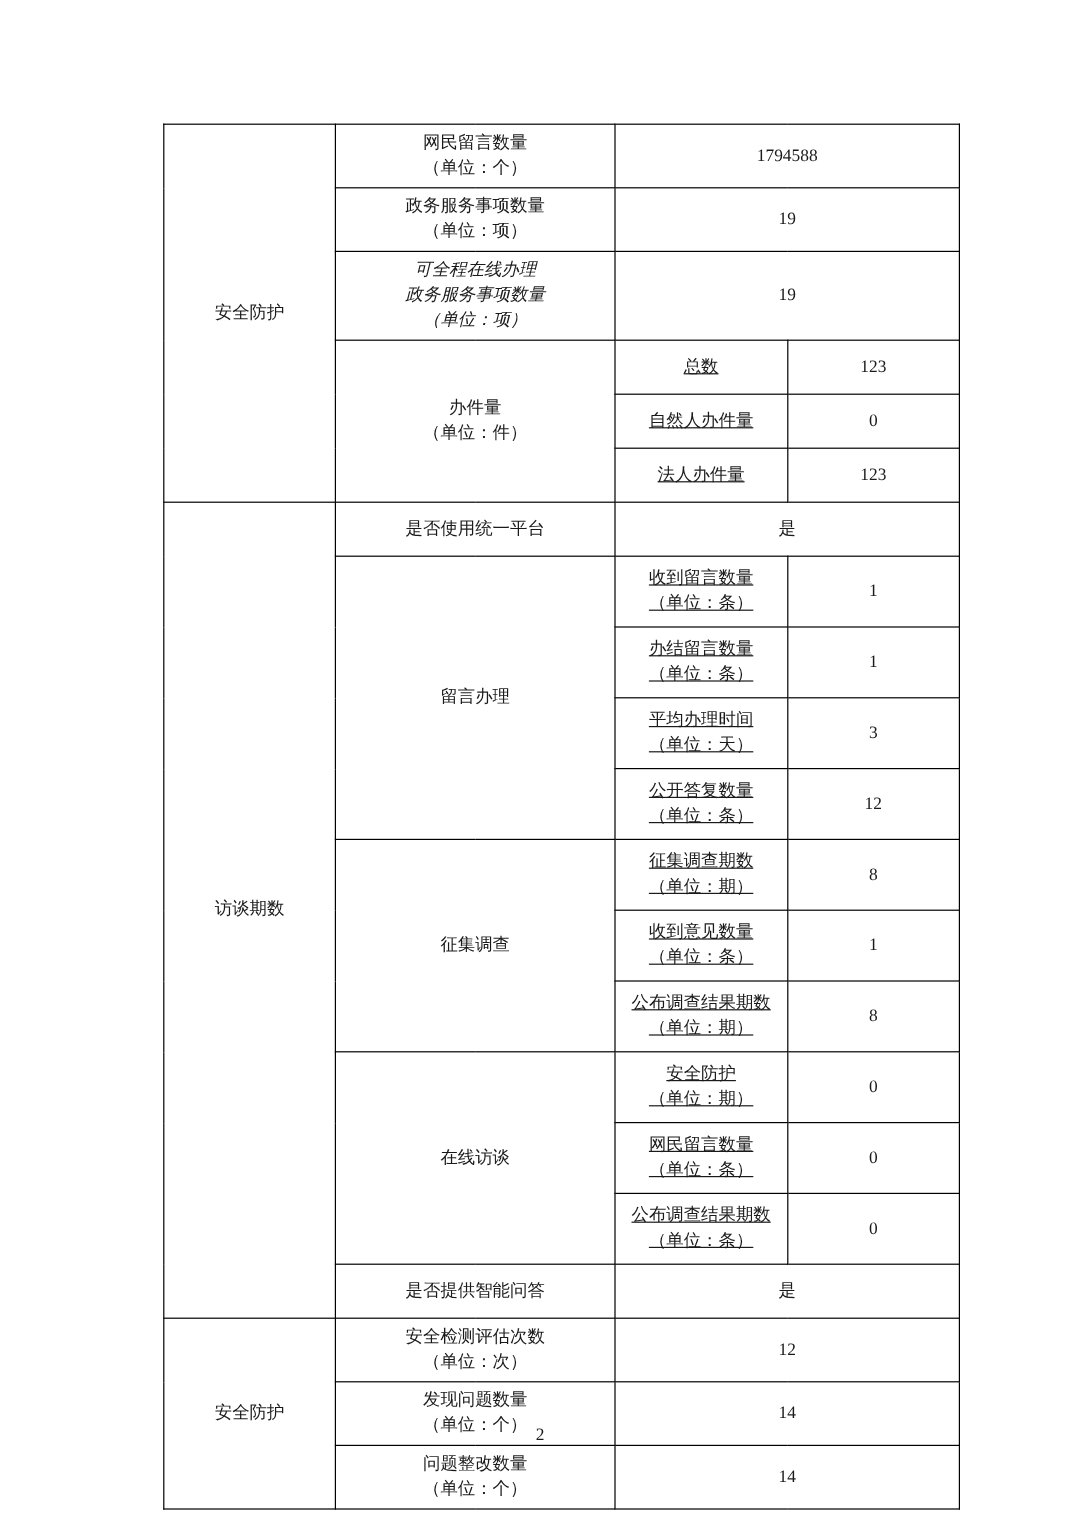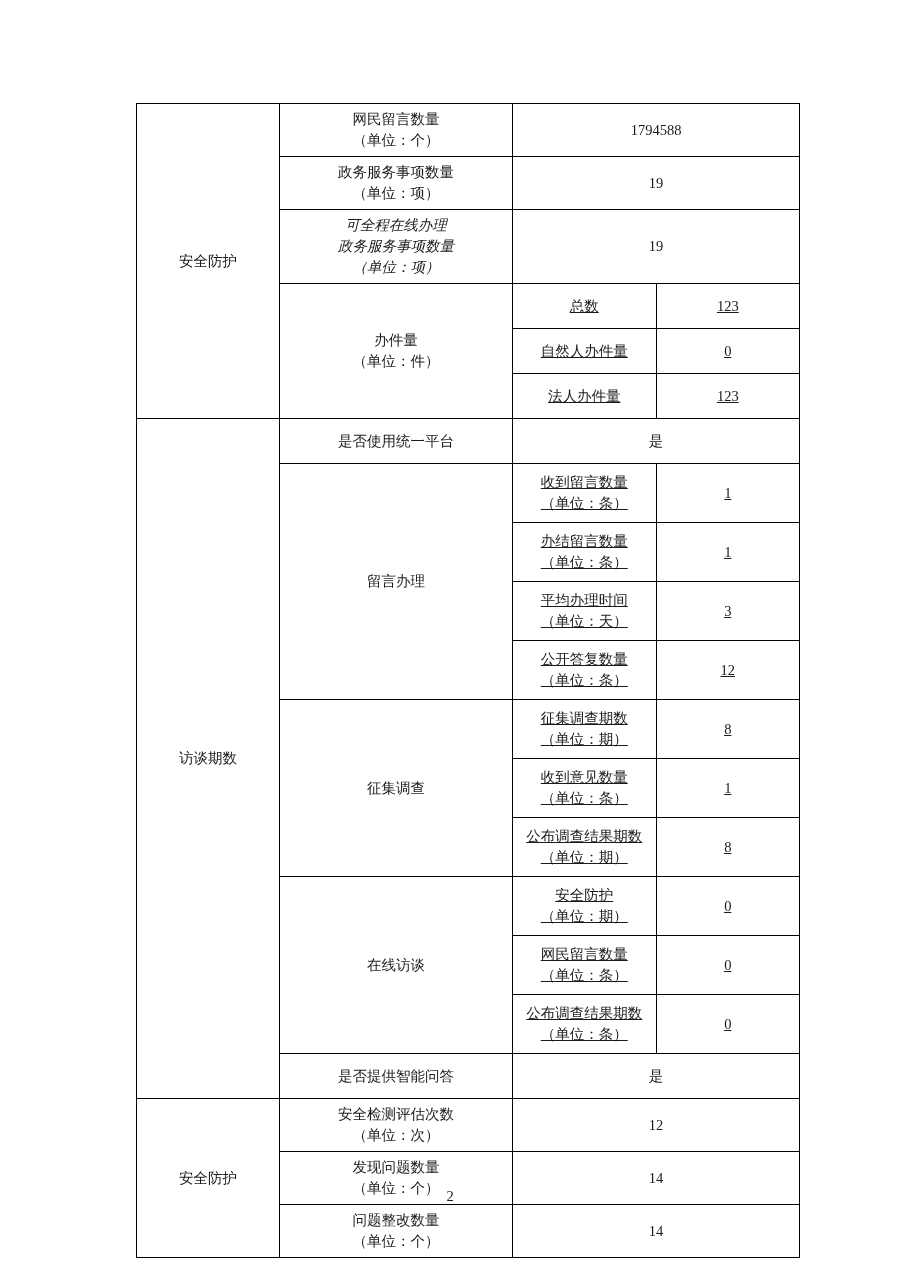--- a/index.html
+++ b/index.html
@@ -46,21 +46,20 @@
   }
   td.item {
     width: 228px;
   }
   td.sub {
     width: 166px;
     text-decoration: underline;
   }
   td.val {
     width: 116px;
-    text-decoration: underline;
   }
   td.val-wide {
     width: 282px;
   }
   .two-line span {
     display: block;
   }
   .footer-num {
     position: absolute;
     left: 0;

